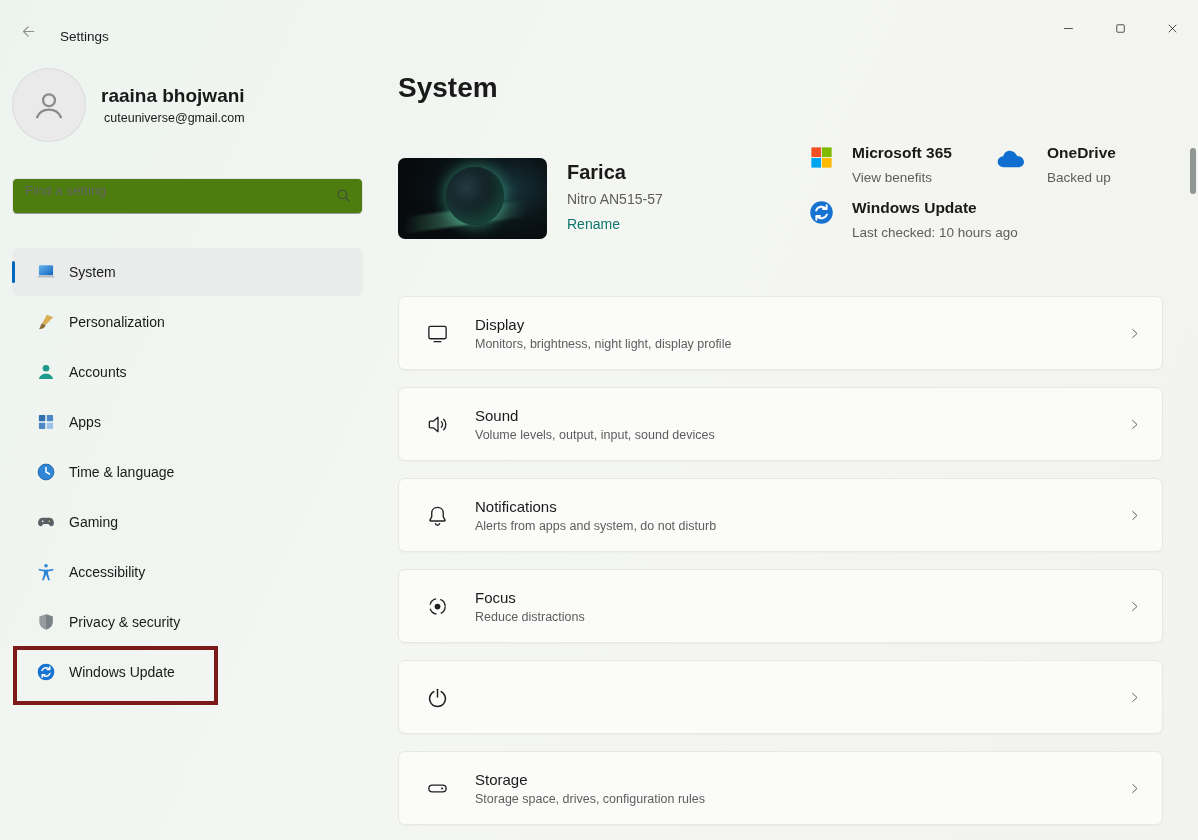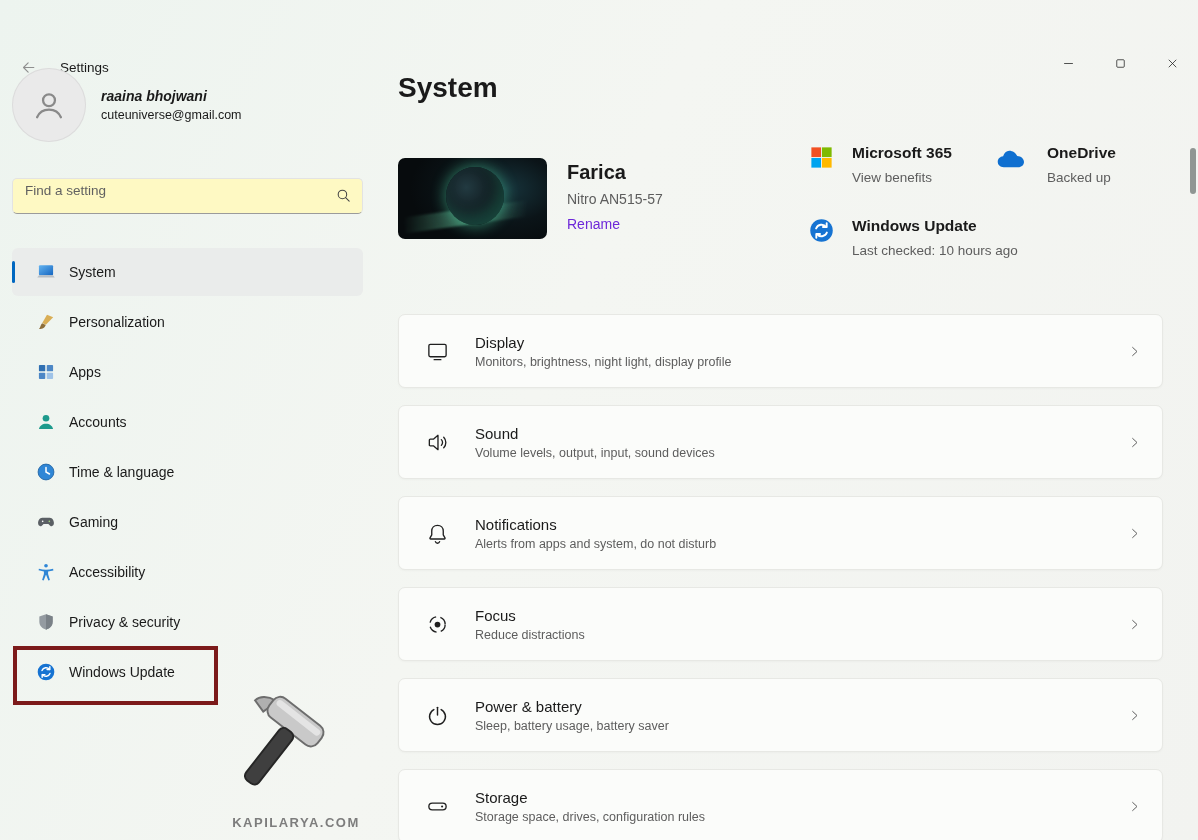--- a/index.html
+++ b/index.html
@@ -7,37 +7,37 @@
   body {
     font-family:"Liberation Sans","DejaVu Sans",sans-serif;
     background:linear-gradient(115deg,#edf4ef 0%,#f4f6f2 45%,#f2f3f0 100%);
     color:#1a1a1a; overflow:hidden; position:relative;
     -webkit-font-smoothing:antialiased;
   }
   button { background:none; border:none; font:inherit; cursor:pointer; color:inherit; }
   svg { display:block; }
 
   
-  .titlebar { position:absolute; top:0; left:0; right:0; height:56px; display:flex; align-items:flex-start;margin-top:44px; }
+  .titlebar { position:absolute; top:0; left:0; right:0; height:56px; display:flex; align-items:center; }
   .back-btn { width:40px; height:34px; margin:6px 0 0 8px; display:flex; align-items:center; justify-content:center; border-radius:5px; }
   .back-btn svg { width:17px; height:17px; }
   .app-title { font-size:13.5px; margin:16px 0 0 12px; }
   .win-controls { margin-left:auto; display:flex; }
   .win-controls button { width:52px; height:38px; display:flex; align-items:center; justify-content:center; }
   .win-controls svg { width:15px; height:15px; }
 
   
   .sidebar { position:absolute; top:56px; left:0; width:375px; bottom:0; padding:12px; }
   .user { display:flex; align-items:center; gap:15px; }
   .avatar { width:74px; height:74px; border-radius:50%; background:#eaeaea; box-shadow:inset 0 0 0 1px #dcdcdc; display:flex; align-items:center; justify-content:center; }
   .avatar svg { width:42px; height:42px; }
-  .user-name { font-size:14px; font-weight:700;font-style:italic; }
+  .user-name { font-size:19px; font-weight:700; }
   .user-email { font-size:12.5px; margin-top:4px;text-align:right; }
   .searchbox { position:relative; margin-top:36px; height:36px; }
-  .searchbox input { width:100%; height:100%; border:1px solid #e3e3e3; border-bottom-color:#9b9b9b; border-radius:5px; background:#fef9c3; padding:0 36px 12px 12px; font:inherit; font-size:13.5px; color:#1a1a1a; outline:none; }
+  .searchbox input { width:100%; height:100%; border:1px solid #e3e3e3; border-bottom-color:#9b9b9b; border-radius:5px; background:#4d7c0f; padding:0 36px 12px 12px; font:inherit; font-size:13.5px; color:#1a1a1a; outline:none; }
   .searchbox input::placeholder { color:#616161; }
   .search-icon { position:absolute; right:11px; top:9px; }
   .search-icon svg { width:17px; height:17px; }
   .nav { margin-top:34px; }
   .nav-item { position:relative; height:48px; margin-bottom:2px; display:flex; align-items:center; gap:13px; padding-left:24px; border-radius:6px; cursor:pointer; }
   .nav-item .nav-icon svg { width:20px; height:20px; }
   .nav-label { font-size:14px; }
   .accent-pill { display:none; position:absolute; left:0; top:13px; width:3px; height:22px; border-radius:2px; background:#0067c0; }
   .nav-item.selected { background:#eaeceb; }
   .nav-item.selected .accent-pill { display:block; }
@@ -57,22 +57,22 @@
     background:radial-gradient(95px 62px at 72% 38%, #17343c 0%, #0b1418 55%, #070b0d 100%); }
   .planet { position:absolute; left:48px; top:9px; width:58px; height:58px; border-radius:50%;
     background:radial-gradient(circle at 35% 35%, #223a41, #0a1114 68%);
     box-shadow:0 0 14px 2px rgba(80,220,170,.45), inset -6px -9px 14px rgba(60,200,160,.28); }
   .streak { position:absolute; left:6px; top:50px; width:136px; height:16px;
     background:linear-gradient(100deg, rgba(120,230,180,0) 0%, rgba(120,230,180,.45) 45%, rgba(120,230,180,0) 90%);
     transform:rotate(-8deg); filter:blur(1px); }
   .device-text { padding-top:3px; }
   .device-name { font-size:20px; font-weight:600; }
   .device-model { font-size:14px; color:#5d5d5d; margin-top:7px; }
-  .device-rename { font-size:14px; color:#6d28d9; margin-top:9px; display:inline-block; cursor:pointer; }
-  .status-grid { margin-left:auto; margin-top:-14px; display:grid; grid-template-columns:187px 168px; row-gap:32px; align-content:start; }
+  .device-rename { font-size:14px; color:#0f766e; margin-top:9px; display:inline-block; cursor:pointer; }
+  .status-grid { margin-left:auto; margin-top:-14px; display:grid; grid-template-columns:187px 168px; row-gap:14px; align-content:start; }
   .status-item { display:flex; gap:17px; align-items:flex-start; cursor:pointer; }
   .status-icon svg { width:27px; height:27px; }
   .i-onedrive-icon .status-icon svg { width:35px; height:24px; margin-top:3px; }
   .status-title { font-size:15.5px; font-weight:600; white-space:nowrap; }
   .status-subtitle { font-size:13.5px; color:#5d5d5d; margin-top:8px; white-space:nowrap; }
 
   .settings-list { margin-top:56px; }
   .setting-card { height:74px; margin-bottom:17px; background:#fbfcfa; border:1px solid #e7e8e4; border-radius:7px;
     display:flex; align-items:center; padding:0 20px 0 27px; box-shadow:0 1px 2px rgba(0,0,0,.03); cursor:pointer; }
   .row-icon svg { width:23px; height:23px; }
@@ -169,42 +169,42 @@
       <div class="nav-item i-personalization-icon">
 
     <span class="nav-icon">
           <svg viewBox="0 0 24 24">
             <path d="M13.2 3.2l7.4 3.2-8.8 9-4.3-2.2z" fill="#d9ae55"></path>
             <path d="M7.3 13.4l4.3 2.2c-1 3.2-3.2 4.9-8.1 4.9 1.7-1.6 1.7-4.8 3.8-7.1z" fill="#8d6e3a"></path>
           </svg>
         </span>
     <span class="nav-label">Personalization</span>
   </div>
+      <div class="nav-item i-accounts-icon">
+
+    <span class="nav-icon">
+          <svg viewBox="0 0 24 24">
+            <circle cx="12" cy="7.5" r="4" fill="#1d9a8c"></circle>
+            <path d="M3.5 20.5c.8-4.2 4.3-6.5 8.5-6.5s7.7 2.3 8.5 6.5z" fill="#1d9a8c"></path>
+          </svg>
+        </span>
+    <span class="nav-label">Accounts</span>
+  </div>
       <div class="nav-item i-apps-icon">
 
     <span class="nav-icon">
           <svg viewBox="0 0 24 24">
             <rect x="3.5" y="3.5" width="7.6" height="7.6" rx="1" fill="#2f6fb2"></rect>
             <rect x="12.9" y="3.5" width="7.6" height="7.6" rx="1" fill="#4d87c6"></rect>
             <rect x="3.5" y="12.9" width="7.6" height="7.6" rx="1" fill="#4d87c6"></rect>
             <rect x="12.9" y="12.9" width="7.6" height="7.6" rx="1" fill="#9fc3e8"></rect>
           </svg>
         </span>
     <span class="nav-label">Apps</span>
   </div>
-      <div class="nav-item i-accounts-icon">
-
-    <span class="nav-icon">
-          <svg viewBox="0 0 24 24">
-            <circle cx="12" cy="7.5" r="4" fill="#1d9a8c"></circle>
-            <path d="M3.5 20.5c.8-4.2 4.3-6.5 8.5-6.5s7.7 2.3 8.5 6.5z" fill="#1d9a8c"></path>
-          </svg>
-        </span>
-    <span class="nav-label">Accounts</span>
-  </div>
       <div class="nav-item i-time-language-icon">
 
     <span class="nav-icon">
           <svg viewBox="0 0 24 24">
             <circle cx="12" cy="12" r="9.5" fill="#2f86d6"></circle>
             <circle cx="12" cy="12" r="9.5" fill="none" stroke="#1b5fa0"></circle>
             <path d="M12 6.5V12l4.2 2.4" stroke="#fff" stroke-width="1.8" fill="none" stroke-linecap="round"></path>
           </svg>
         </span>
     <span class="nav-label">Time &amp; language</span>
@@ -246,31 +246,20 @@
           <svg viewBox="0 0 24 24">
             <circle cx="12" cy="12" r="10" fill="#1673d2"></circle>
             <path d="M7.2 10.2a5.2 5.2 0 0 1 9-1.3M16.8 13.8a5.2 5.2 0 0 1-9 1.3" stroke="#fff" stroke-width="1.7" fill="none" stroke-linecap="round"></path>
             <path d="M16.6 5.6v3.3h-3.3M7.4 18.4v-3.3h3.3" stroke="#fff" stroke-width="1.7" fill="none" stroke-linecap="round" stroke-linejoin="round"></path>
           </svg>
         </span>
     <span class="nav-label">Windows Update</span>
   </div>
     </nav>
 
-  <div class="watermark">
-    <span class="hammer"><svg viewBox="0 0 140 140">
-          <g transform="rotate(38 70 55)">
-            <path d="M28 36c-10 1-16 7-17 13l14 4 3-10z" fill="#b0b0b0" stroke="#6d6d6d" stroke-width="2"></path>
-            <rect x="26" y="28" width="64" height="25" rx="9" fill="#c9c9c9" stroke="#6d6d6d" stroke-width="2"></rect>
-            <rect x="30" y="32" width="56" height="7" rx="3.5" fill="#e4e4e4"></rect>
-            <rect x="50" y="52" width="17" height="68" rx="6" fill="#3f3f3f" stroke="#262626" stroke-width="2"></rect>
-          </g>
-        </svg></span>
-    <div class="wm-text">KAPILARYA.COM</div>
-  </div>
 </aside>
 
 <main class="main">
   <h1 class="page-title">System</h1>
 
   <div class="overview">
     <div class="device">
       <div class="device-thumb">
         <div class="streak"></div>
         <div class="planet"></div>
@@ -392,24 +381,20 @@
           </svg>
         </span>
   </div>
       <div class="setting-card i-power-icon">
     <span class="row-icon">
           <svg viewBox="0 0 24 24">
             <path d="M12 3.5v8" stroke="#1f1f1f" stroke-width="1.5" stroke-linecap="round"></path>
             <path d="M8.2 5.8a8.3 8.3 0 1 0 7.6 0" stroke="#1f1f1f" stroke-width="1.5" fill="none" stroke-linecap="round"></path>
           </svg>
         </span>
-    <div class="row-text">
-      <div class="row-title">Power &amp; battery</div>
-      <div class="row-subtitle">Sleep, battery usage, battery saver</div>
-    </div>
     <span class="chevron">
           <svg viewBox="0 0 24 24">
             <path d="M9 5.5l7 6.5-7 6.5" stroke="#5f5f5f" stroke-width="1.6" fill="none" stroke-linecap="round" stroke-linejoin="round"></path>
           </svg>
         </span>
   </div>
       <div class="setting-card i-storage-icon">
     <span class="row-icon">
           <svg viewBox="0 0 24 24">
             <rect x="3" y="8.5" width="18" height="7" rx="3.5" stroke="#1f1f1f" stroke-width="1.4" fill="none"></rect>

